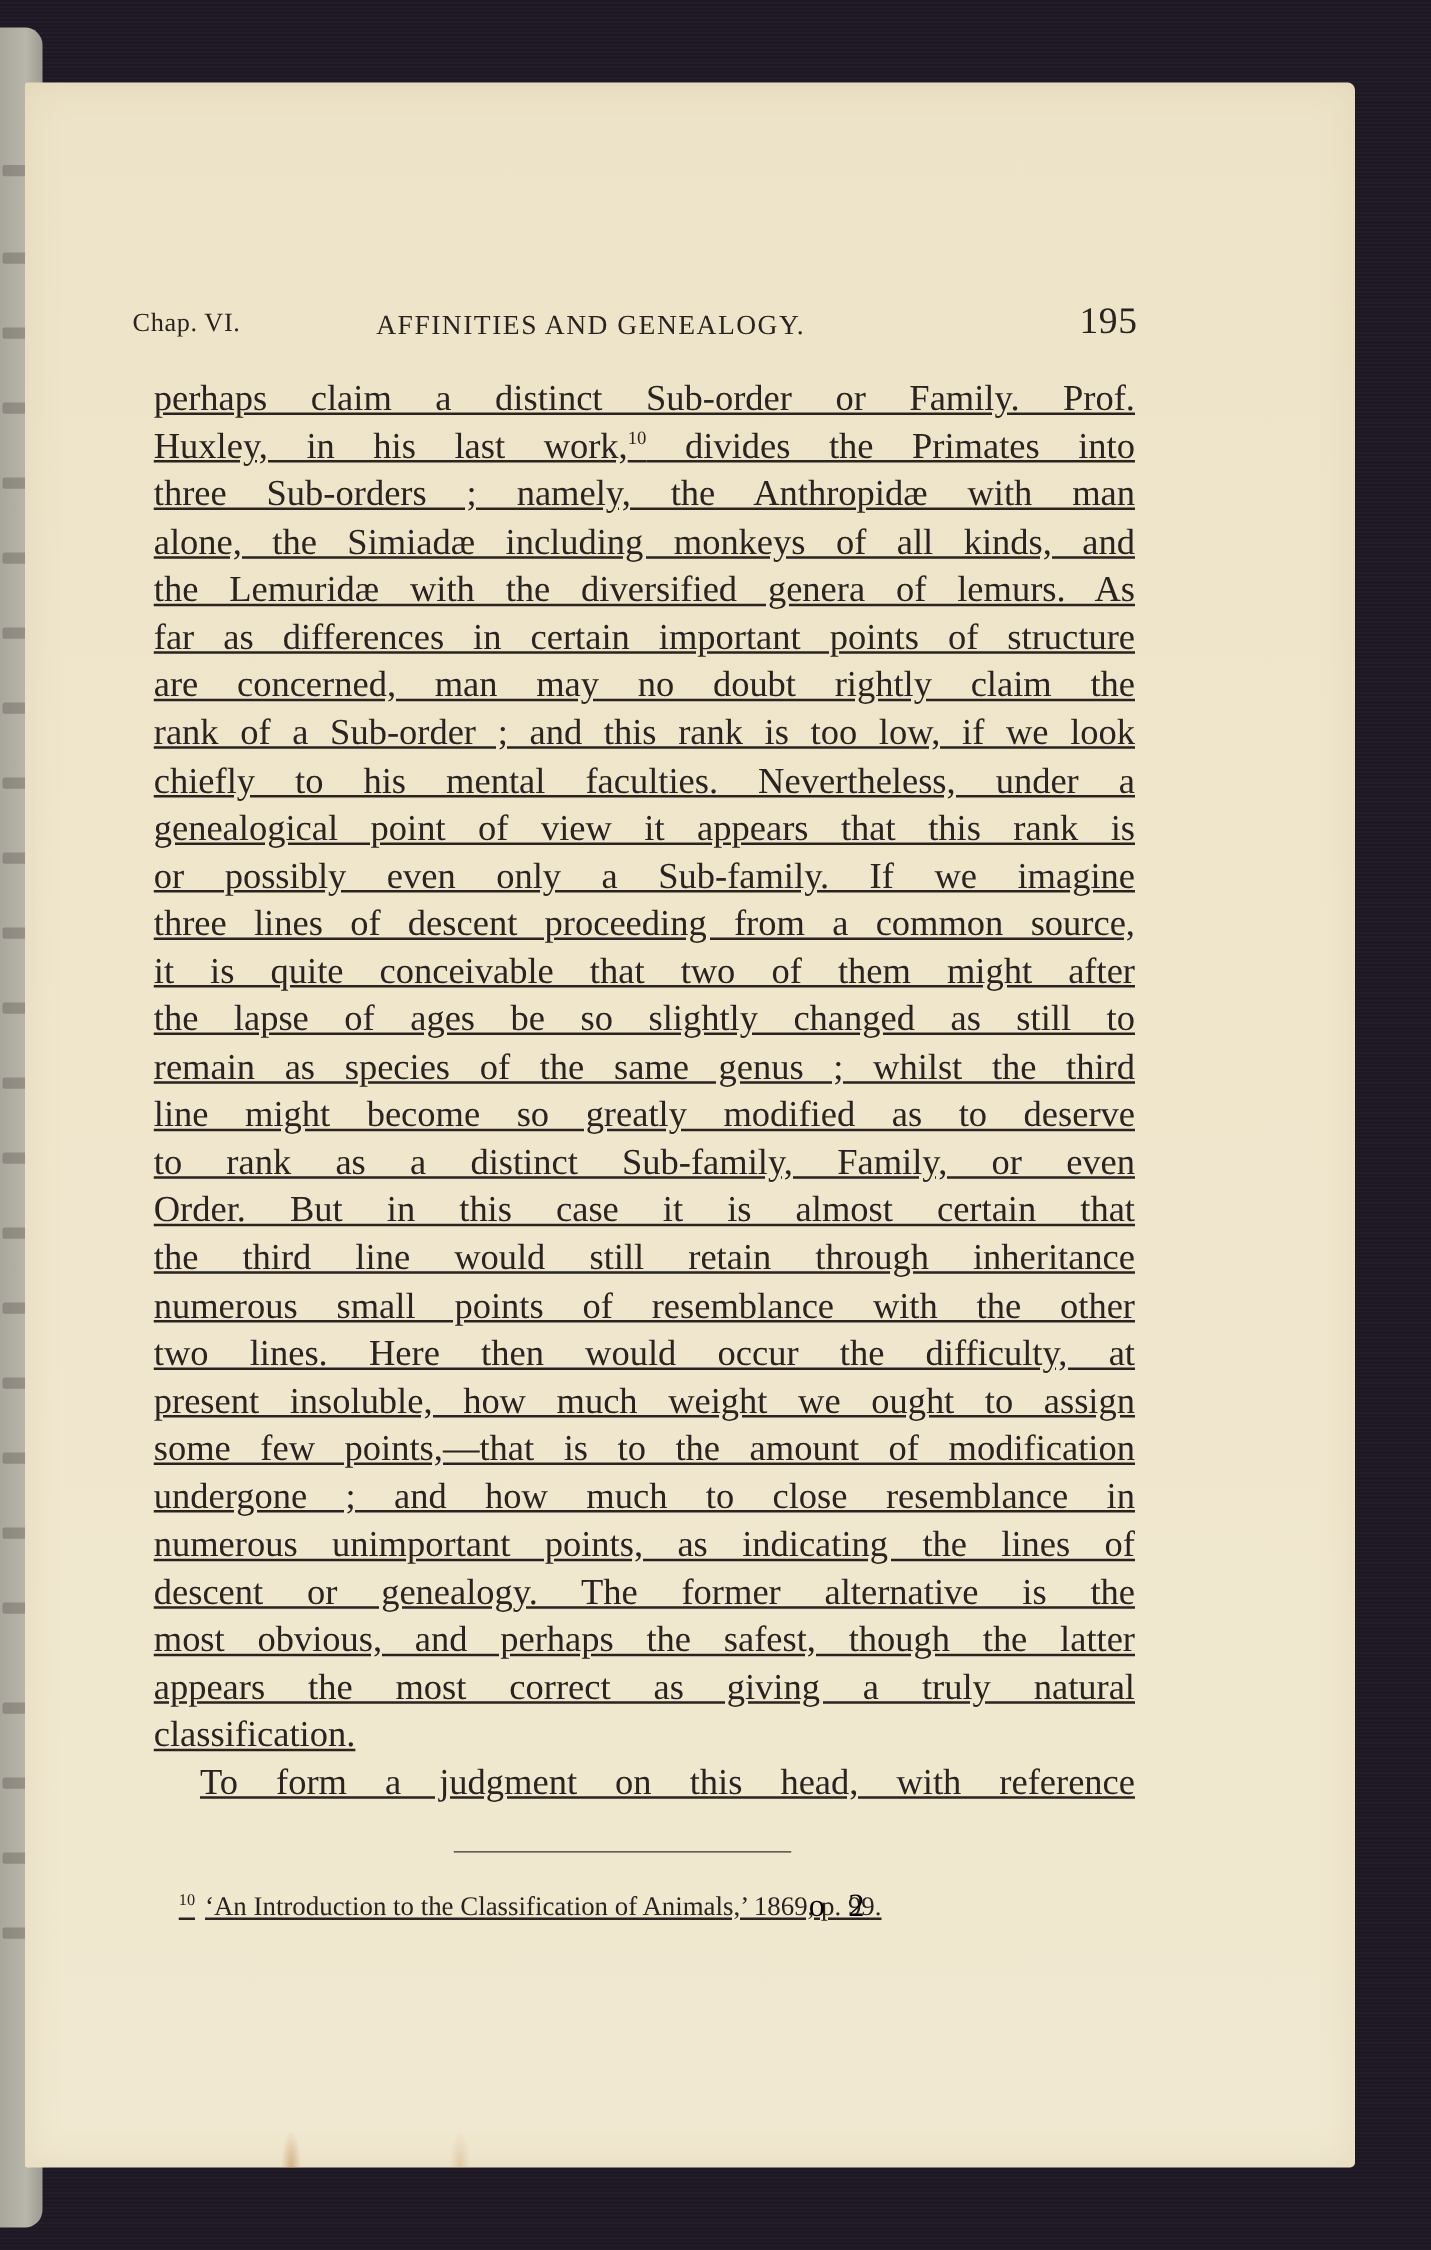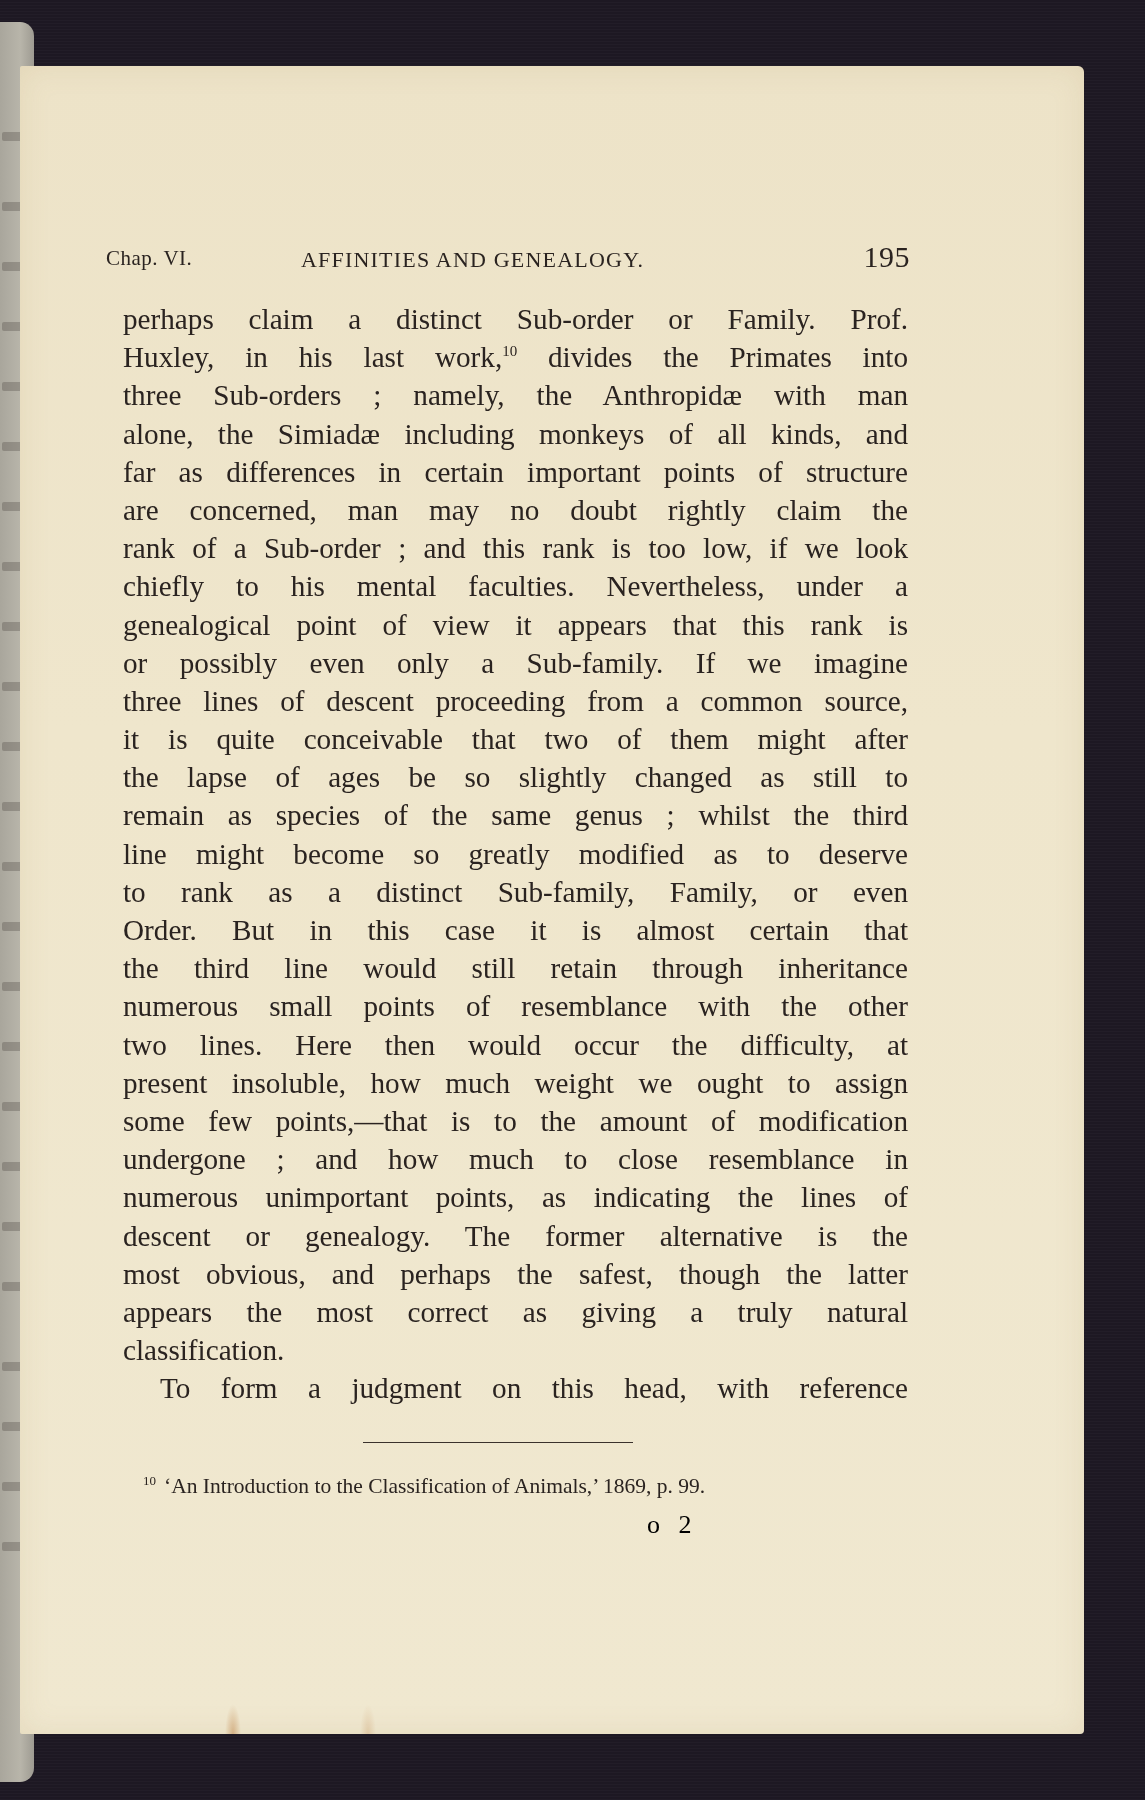--- a/index.html
+++ b/index.html
@@ -31,20 +31,21 @@
     border-radius: 2px 6px 4px 2px;
     box-shadow: inset 0 0 30px rgba(170,140,90,0.15);
   }
   .stain {
     position: absolute; bottom: 0; width: 16px; height: 30px;
     background: radial-gradient(ellipse at 50% 100%, rgba(190,130,70,0.5), transparent 70%);
   }
   .text-block {
     position: absolute; left: 103px; top: 174px; width: 785px;
     color: #2a2320;
+    text-decoration: underline;
   }
   .running-head {
     position: relative; height: 40px;
     font-size: 25px; letter-spacing: 0.5px;
   }
   .running-head .chap { position: absolute; left: -17px; top: 6px; font-size: 21px; }
   .running-head .title { position: absolute; left: 178px; top: 7px; font-size: 22px; letter-spacing: 1.2px; }
   .running-head .folio { position: absolute; right: -2px; top: 0; font-size: 30px; }
   .body-text {
     margin-top: 20px;
@@ -116,20 +117,21 @@
       <span class="chap">Chap. VI.</span>
       <span class="title">AFFINITIES AND GENEALOGY.</span>
       <span class="folio">195</span>
     </div>
 
     <div class="body-text">
       <span class="line">perhaps claim a distinct Sub-order or Family.  Prof.</span>
       <span class="line"><span>Huxley, in his last work,</span><span class="fn-ref">10</span><span> divides the Primates into</span></span>
       <span class="line">three Sub-orders ;  namely, the Anthropidæ with man</span>
       <span class="line">alone, the Simiadæ including monkeys of all kinds, and</span>
+      <span class="line">the Lemuridæ with the diversified genera of lemurs.  As</span>
       <span class="line">far as differences in certain important points of structure</span>
       <span class="line">are concerned, man may no doubt rightly claim the</span>
       <span class="line">rank of a Sub-order ;  and this rank is too low, if we look</span>
       <span class="line">chiefly to his mental faculties.  Nevertheless, under a</span>
       <span class="line">genealogical point of view it appears that this rank is</span>
       <span class="line">or possibly even only a Sub-family.  If we imagine</span>
       <span class="line">three lines of descent proceeding from a common source,</span>
       <span class="line">it is quite conceivable that two of them might after</span>
       <span class="line">the lapse of ages be so slightly changed as still to</span>
       <span class="line">remain as species of the same genus ;  whilst the third</span>

